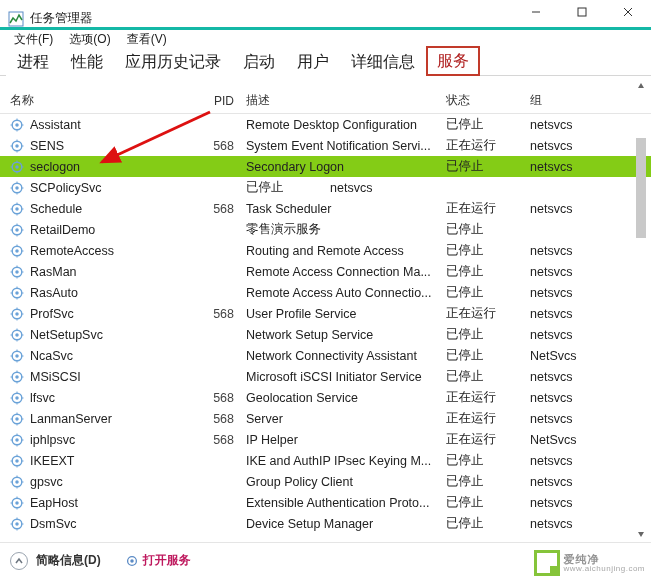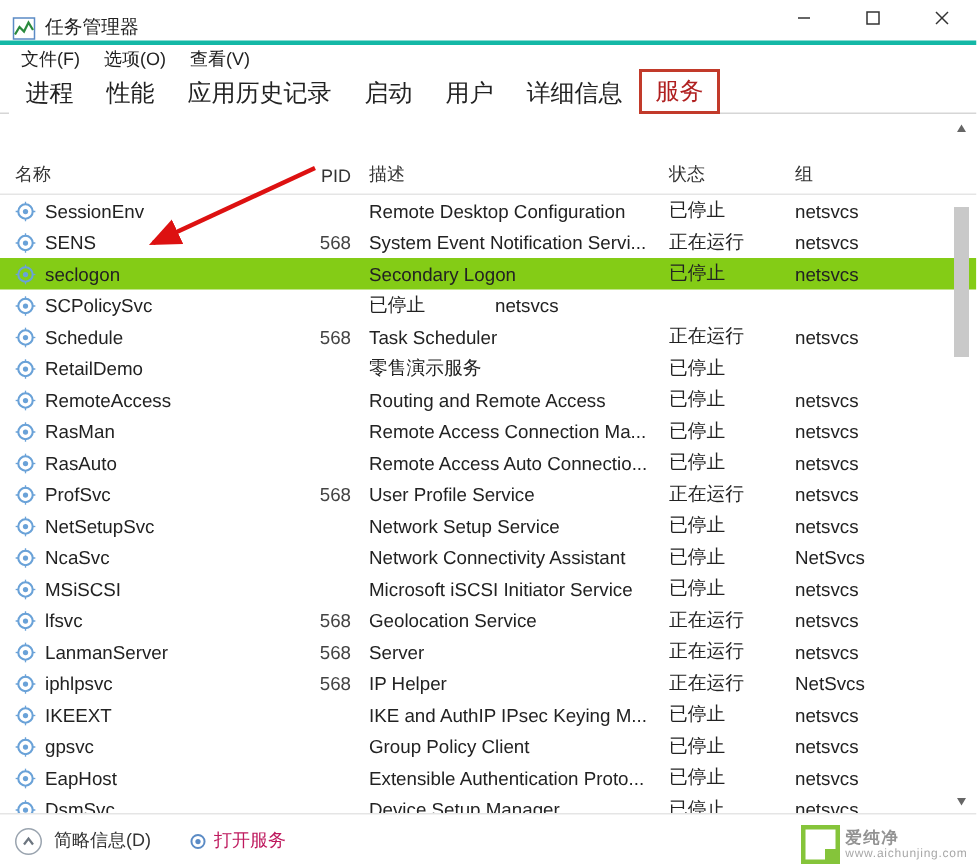--- a/index.html
+++ b/index.html
@@ -79,21 +79,21 @@
 
   
   .headers {
     display: flex;
     height: 26px;
     align-items: center;
     border-bottom: 1px solid #e5e5e5;
     padding-left: 10px;
     font-size: 12px;
     color: #333;
-    margin-top: 28px;
+    margin-top: 12px;
   }
   .col-name   { width: 186px; }
   .col-pid    { width: 44px; text-align: right; padding-right: 6px; }
   .col-desc   { width: 200px; padding-left: 6px; }
   .col-status { width: 84px;  padding-left: 6px; }
   .col-group  { width: 84px;  padding-left: 6px; }
 
   
   .list {
     height: 434px;
@@ -149,20 +149,21 @@
   
   .footer {
     position: absolute;
     left: 0; right: 0; bottom: 0;
     height: 36px;
     border-top: 1px solid #e5e5e5;
     display: flex;
     align-items: center;
     padding: 0 10px;
     background:#fff;
+    font-weight:bold;
   }
   .footer .chevron-circle {
     width: 18px; height: 18px;
     border: 1px solid #9aa4af;
     border-radius: 50%;
     display:flex; align-items:center; justify-content:center;
     margin-right: 8px;
     color:#6d7680;
   }
   .footer .link {
@@ -273,21 +274,21 @@
       <span class="svc-icon">
         <svg width="14" height="14" viewBox="0 0 16 16">
           <circle cx="8" cy="8" r="5.5" fill="none" stroke="#6aa2d8" stroke-width="1.6"></circle>
           <circle cx="8" cy="8" r="2" fill="#6aa2d8"></circle>
           <line x1="8" y1="0.5" x2="8" y2="3" stroke="#6aa2d8"></line>
           <line x1="8" y1="13" x2="8" y2="15.5" stroke="#6aa2d8"></line>
           <line x1="0.5" y1="8" x2="3" y2="8" stroke="#6aa2d8"></line>
           <line x1="13" y1="8" x2="15.5" y2="8" stroke="#6aa2d8"></line>
         </svg>
       </span>
-      <span class="cell-name">SessionEnv</span>
+      <span class="cell-name">Assistant</span>
       <span class="cell-pid"></span>
       <span class="cell-desc">Remote Desktop Configuration</span>
       <span class="cell-status">已停止</span>
       <span class="cell-group">netsvcs</span>
     </div>
     <div class="row">
       <span class="svc-icon">
         <svg width="14" height="14" viewBox="0 0 16 16">
           <circle cx="8" cy="8" r="5.5" fill="none" stroke="#6aa2d8" stroke-width="1.6"></circle>
           <circle cx="8" cy="8" r="2" fill="#6aa2d8"></circle>

